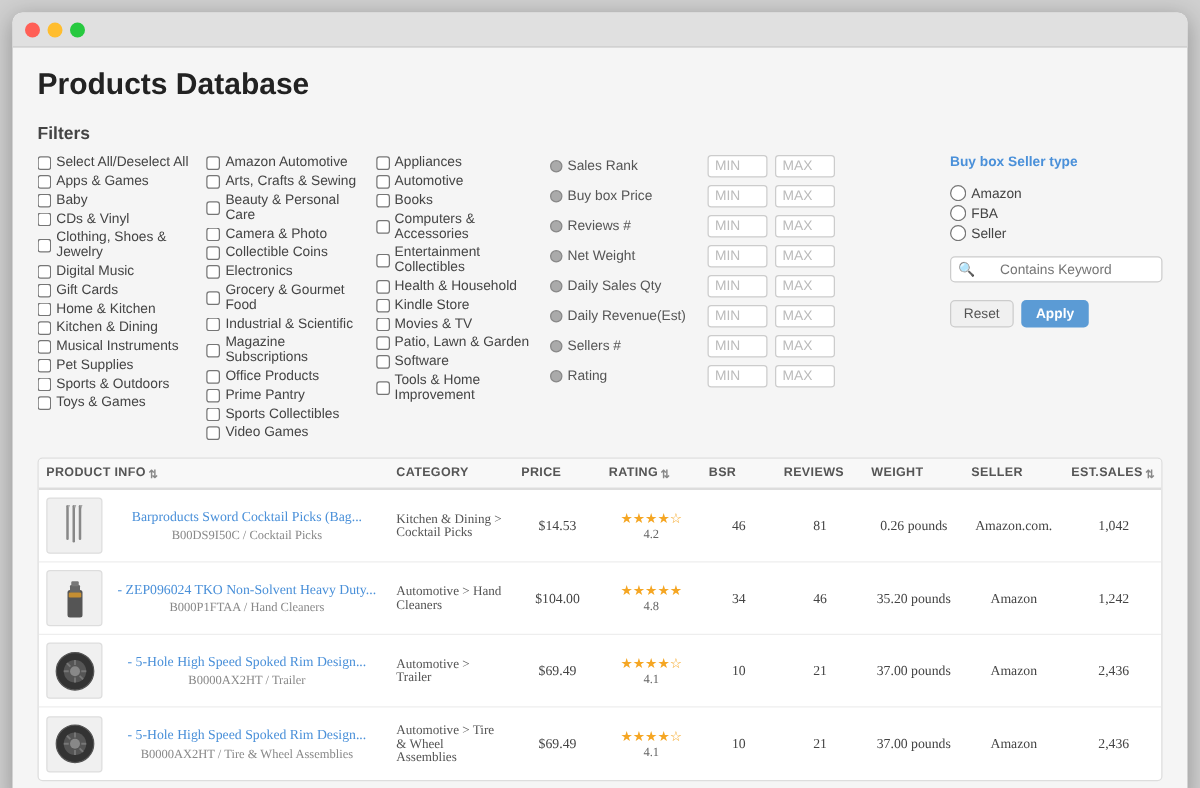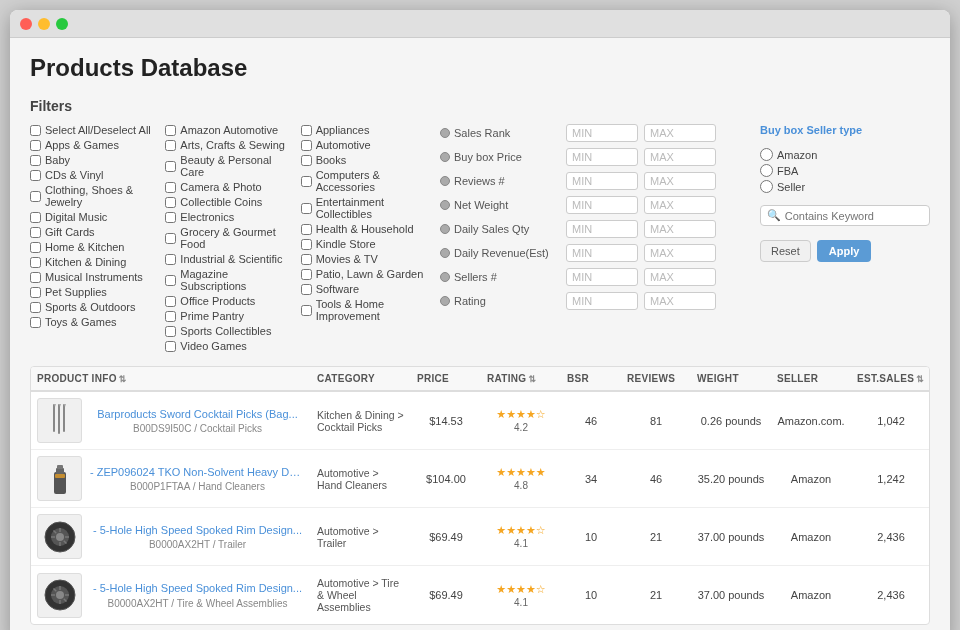--- a/index.html
+++ b/index.html
@@ -101,21 +101,21 @@
       border-radius: 50%;
       background: #aaa;
       border: 1px solid #888;
       flex-shrink: 0;
     }
     .range-input {
       border: 1px solid #ccc;
       border-radius: 3px;
       padding: 2px 5px;
       font-size: 11px;
-      width: 72px;
+      width: 48px;
       background: white;
       color: #999;
     }
     .range-input::placeholder { color: #bbb; }
     .right-filters {
       min-width: 180px;
       display: flex;
       flex-direction: column;
       gap: 8px;
       padding-left: 10px;
@@ -148,20 +148,21 @@
       gap: 4px;
       margin-top: 4px;
     }
     .keyword-search input {
       border: none;
       outline: none;
       font-size: 11px;
       color: #999;
       width: 120px;
       background: transparent;
+      text-align: center;
     }
     .search-icon-sym {
       color: #999;
       font-size: 11px;
     }
     .action-buttons {
       display: flex;
       gap: 6px;
       margin-top: 6px;
     }
@@ -213,20 +214,21 @@
       color: #888;
       font-size: 9px;
     }
     .table-row {
       display: grid;
       grid-template-columns: 280px 100px 70px 80px 60px 70px 80px 80px 80px 90px;
       border-bottom: 1px solid #eee;
       align-items: center;
       min-height: 58px;
       padding: 6px 0;
+      font-family: Liberation Serif, serif;
     }
     .table-row:last-child { border-bottom: none; }
     .product-cell {
       display: flex;
       align-items: center;
       gap: 8px;
       padding: 0 6px;
     }
     .product-img {
       width: 45px;

